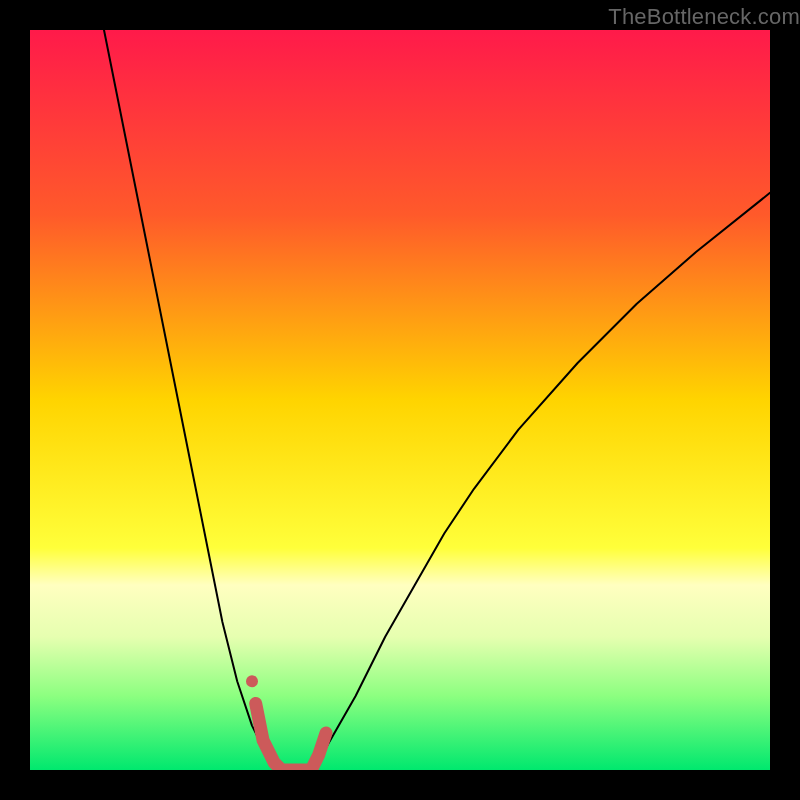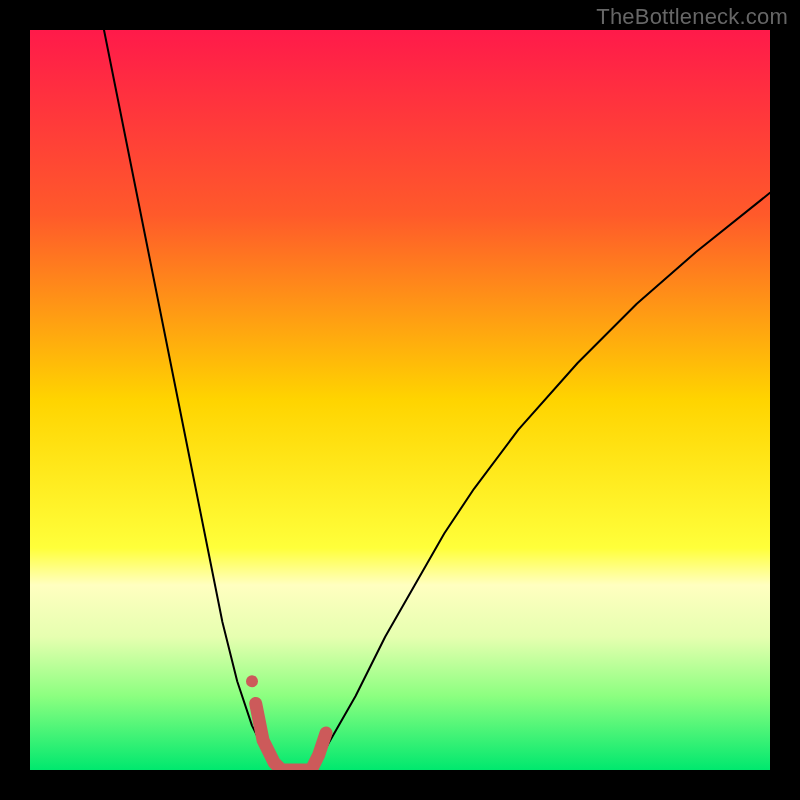--- a/index.html
+++ b/index.html
@@ -23,21 +23,21 @@
     position: absolute;
     left: 30px;
     top: 30px;
     width: 740px;
     height: 740px;
     
   }
   .watermark {
     position: absolute;
     top: 4px;
-    right: 12px;
+    right: 0;
     color: #666;
     font-size: 22px;
     letter-spacing: 0.2px;
     font-weight: 400;
   }
 </style>
 </head>
 <body>
 
 <div class="frame">

